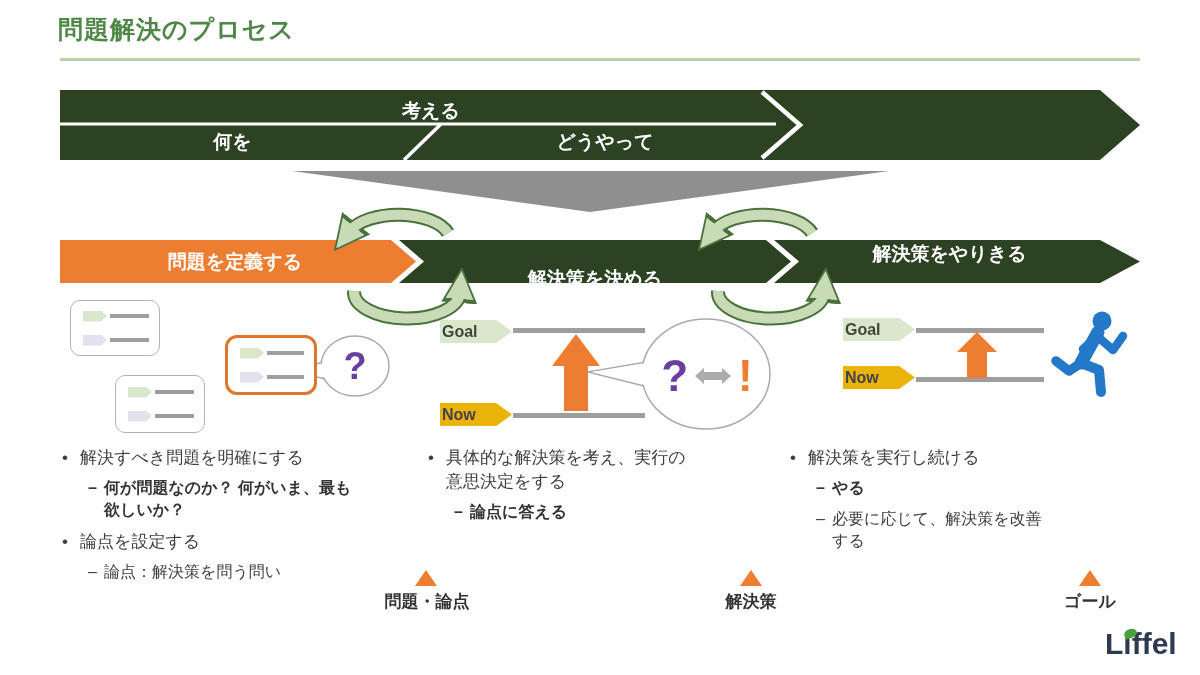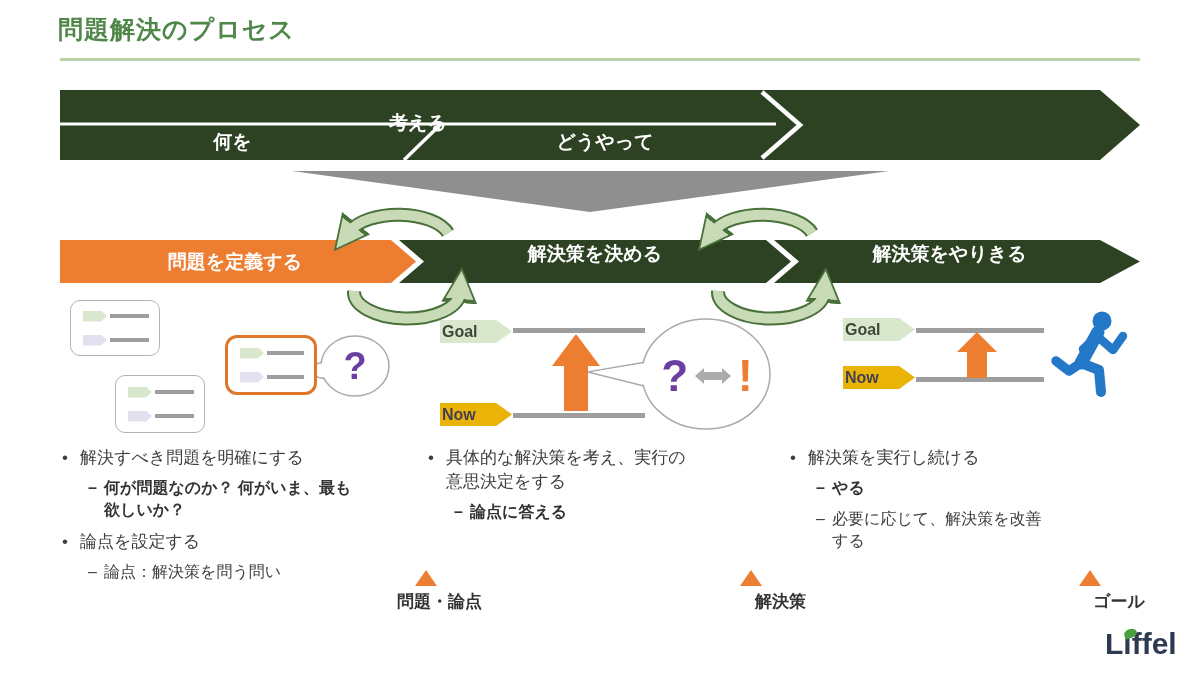--- a/index.html
+++ b/index.html
@@ -5,28 +5,28 @@
   html,body{margin:0;padding:0;background:#fff;}
   .stage{position:relative;width:1200px;height:675px;background:#fff;overflow:hidden;
          font-family:"Liberation Sans","DejaVu Sans",sans-serif;border-radius:29px;}
   .abs{position:absolute;}
   .layer{position:absolute;left:0;top:0;pointer-events:none;}
   
   .page-title{left:58px;top:13px;font-size:25px;font-weight:bold;color:#4f8748;letter-spacing:1px;}
   .title-rule{left:60px;top:58px;width:1080px;height:3px;background:#b8d3a7;}
   
   .bannertxt{color:#fff;font-weight:bold;font-size:19px;text-align:center;}
-  .b-think{left:60px;top:108px;width:716px;height:30px;line-height:30px;}
+  .b-think{left:60px;top:96px;width:716px;height:30px;line-height:30px;padding-left:13px;}
   .b-what{left:60px;top:127px;width:345px;height:30px;line-height:30px;}
   .b-how{left:440px;top:127px;width:330px;height:30px;line-height:30px;}
   .b-act{left:790px;top:90px;width:320px;height:68px;line-height:68px;}
   
   .steptxt{color:#fff;font-weight:bold;font-size:19px;text-align:center;height:43px;line-height:43px;}
   .s1{left:70px;top:240px;width:330px;}
-  .s2{left:424px;top:232px;width:342px;}
+  .s2{left:424px;top:257px;width:342px;}
   .s3{left:799px;top:232px;width:301px;}
   
   .card{background:#fff;border:1.5px solid #b3b3b3;border-radius:10px;display:flex;flex-direction:column;
         justify-content:center;gap:13px;padding:0 10px 0 12px;box-sizing:border-box;}
   .card-orange{border:3px solid #e0762a;border-radius:12px;}
   .crow{display:flex;align-items:center;gap:3px;}
   .ctag{width:24px;height:11px;flex:0 0 24px;clip-path:polygon(0 0,75% 0,100% 50%,75% 100%,0 100%);}
   .ctag.g{background:#d9e8cd;}
   .ctag.p{background:#e4e0f0;}
   .cline{height:4px;background:#9e9e9e;flex:1;}
@@ -50,21 +50,21 @@
   .li{display:flex;align-items:flex-start;margin-bottom:7px;}
   .li .mk{flex:0 0 18px;}
   .li .tx{flex:1;}
   .l1{font-size:17px;line-height:24px;}
   .l2{font-size:16px;line-height:22px;margin-left:26px;margin-bottom:9px;}
   .l2 .mk{flex:0 0 16px;}
   .bold{font-weight:bold;color:#333;}
   .blk-left .l2{width:268px;box-sizing:border-box;}
   .blk-right .l2.wrap{width:236px;box-sizing:border-box;}
   
-  .mlabel{font-weight:bold;font-size:17px;color:#333;text-align:right;width:110px;top:590px;}
+  .mlabel{font-weight:bold;font-size:17px;color:#333;text-align:center;width:110px;top:590px;}
   .ml1{left:372px;} .ml2{left:696px;} .ml3{left:1035px;}
   
   .logo{left:1105px;top:627px;font-size:30px;font-weight:bold;color:#2e3a52;}
   .leaf{left:1124px;top:629px;width:13px;height:9px;background:#4ba03e;
         border-radius:60% 60% 60% 0;transform:rotate(-18deg);}
 </style>
 </head>
 <body>
 
 <div class="stage">

